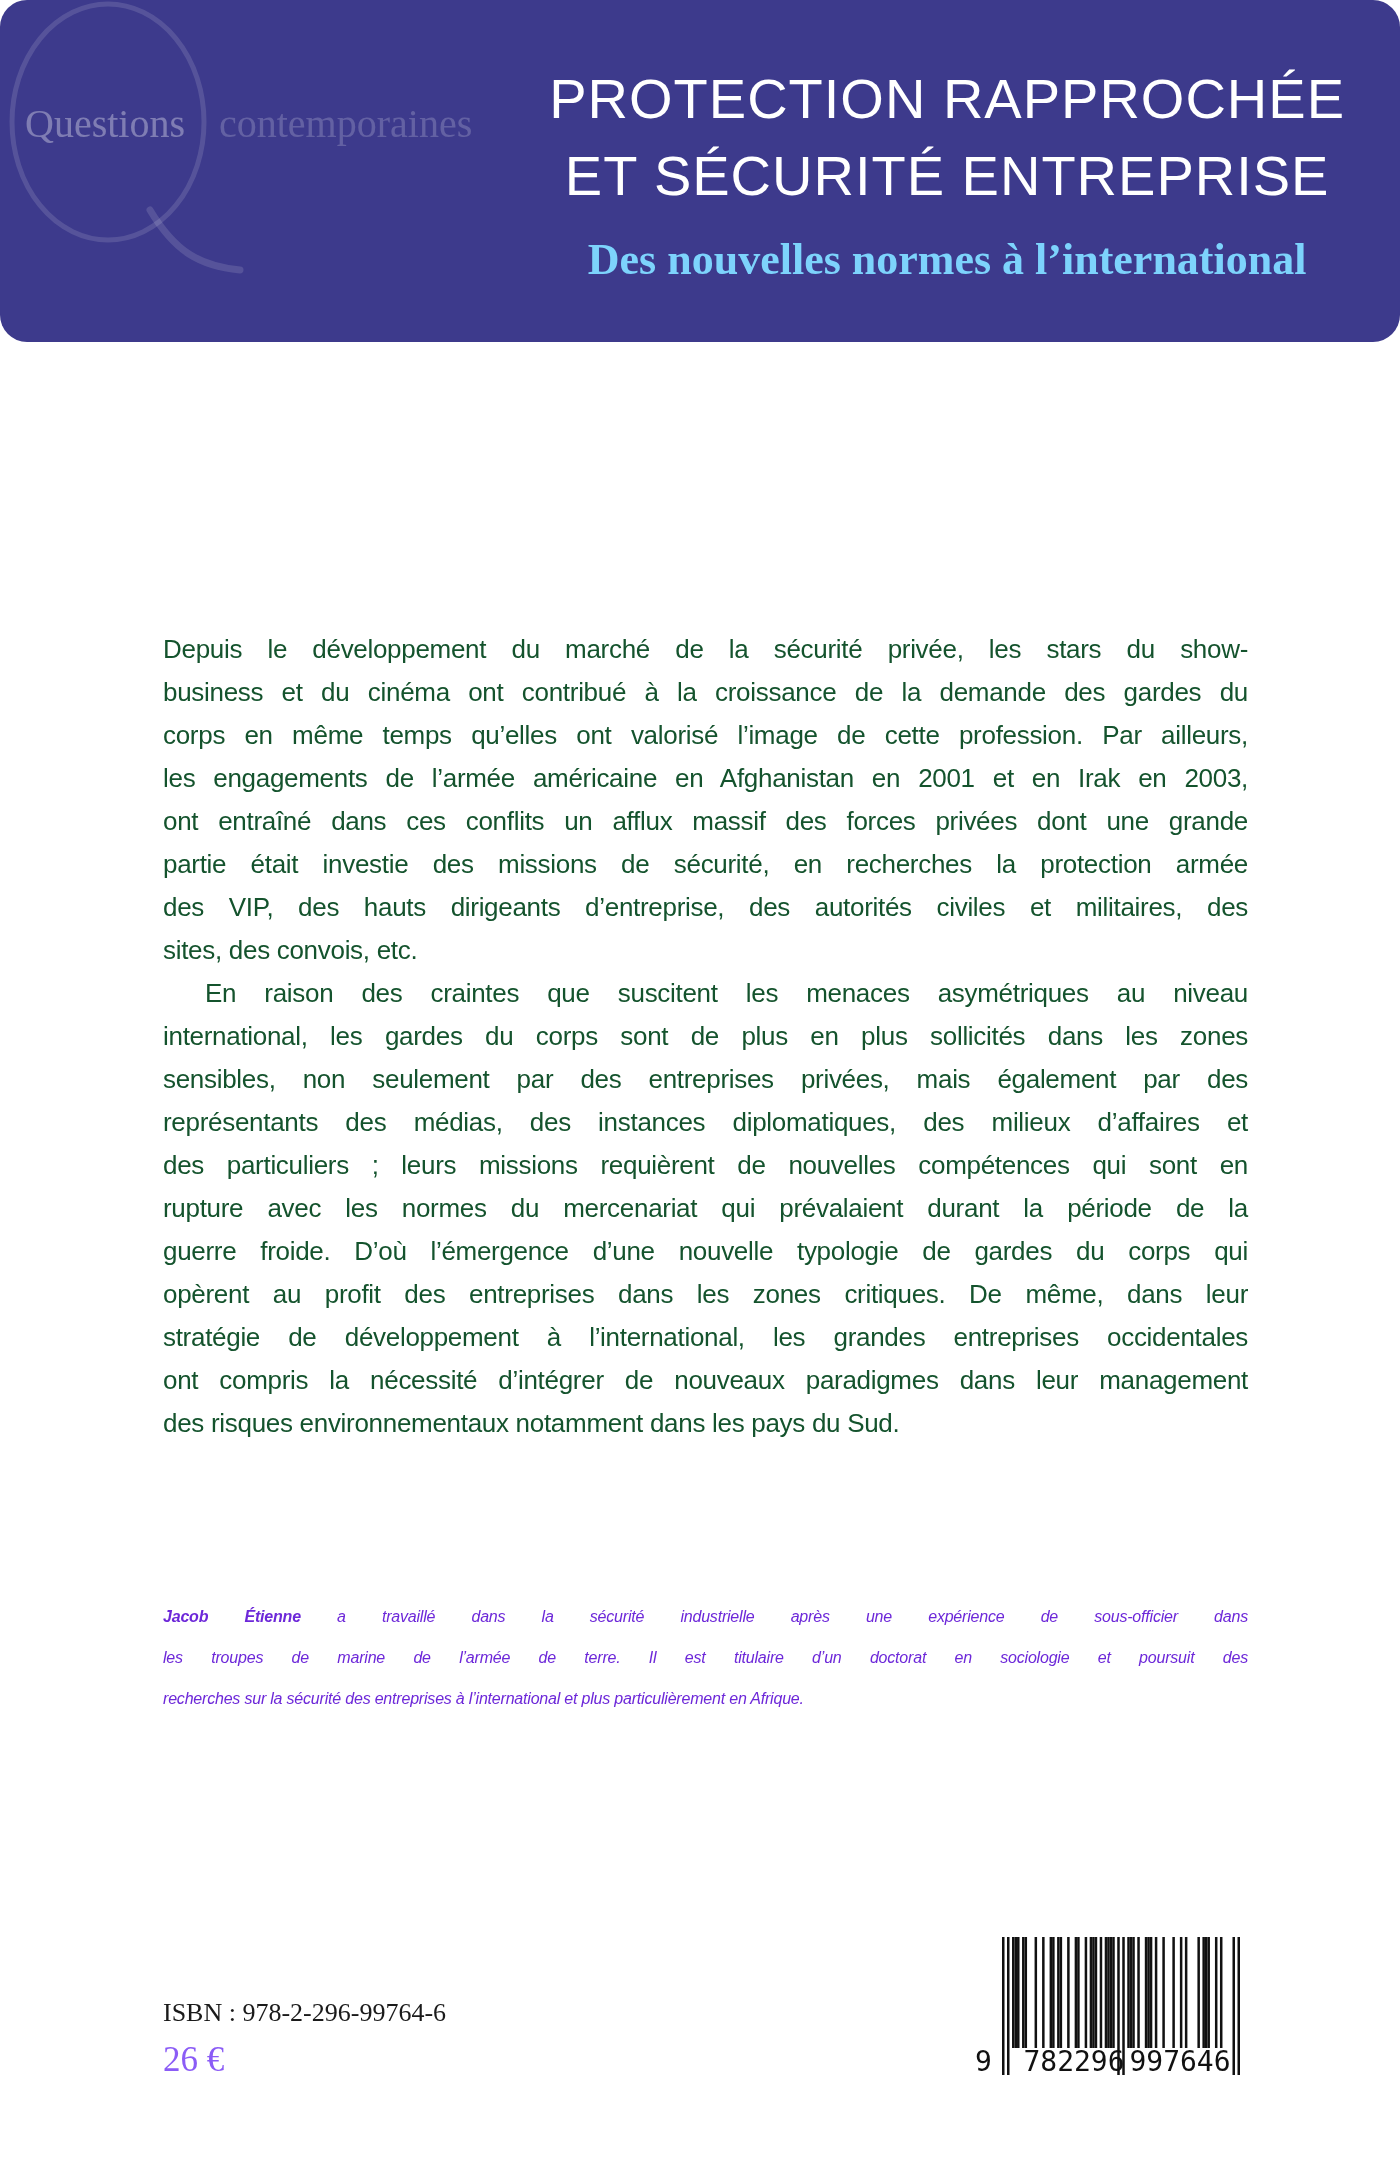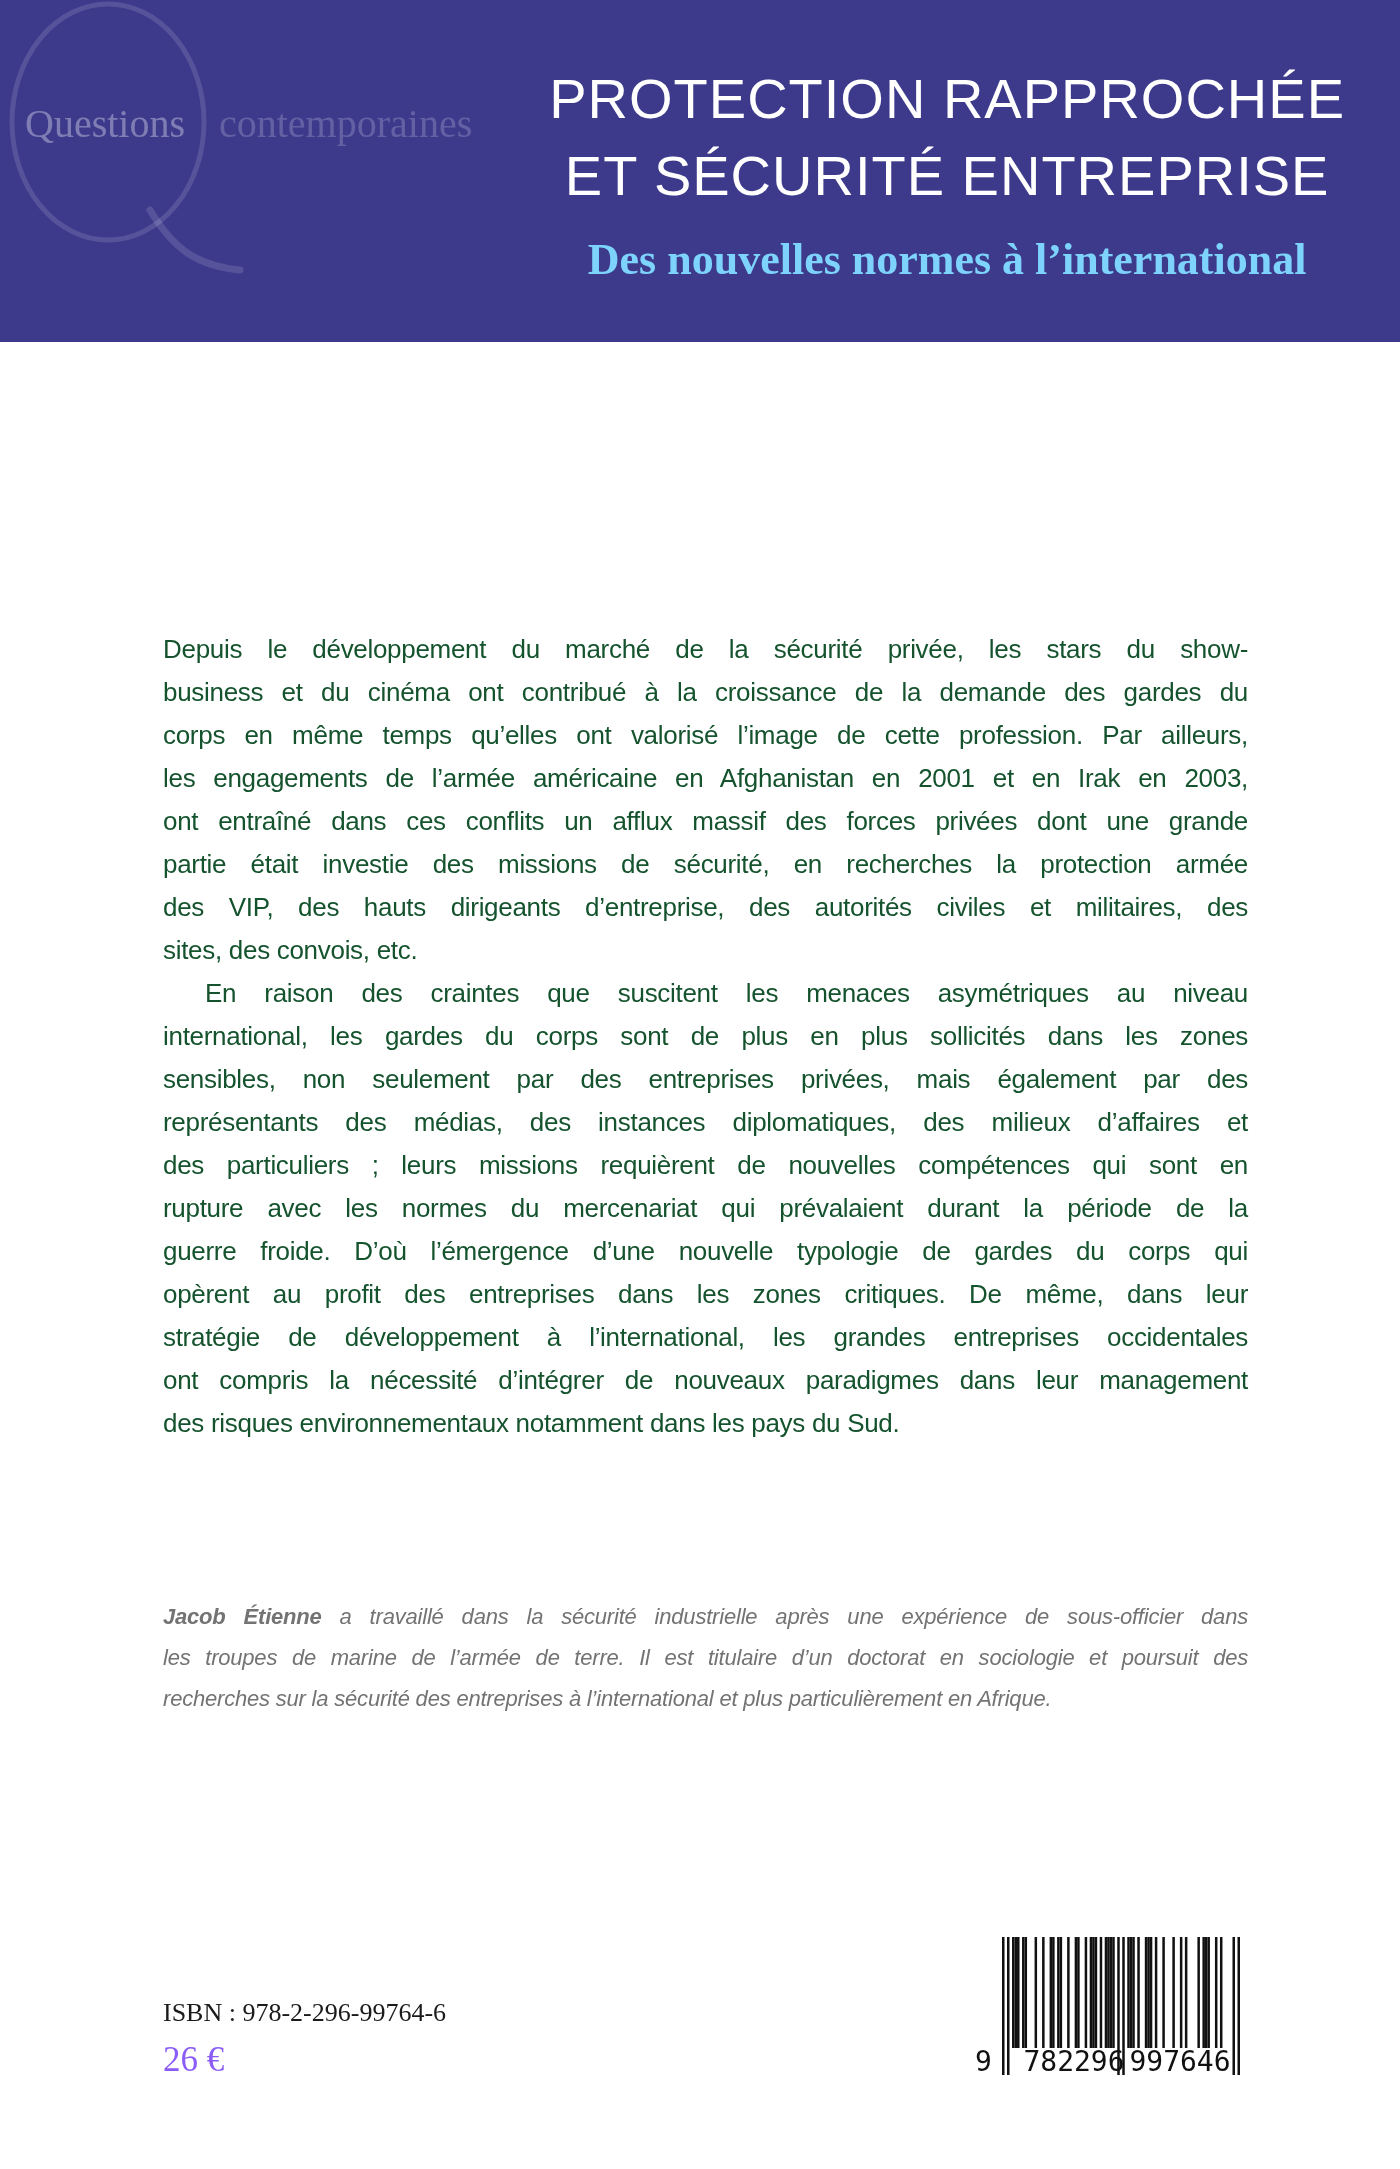--- a/index.html
+++ b/index.html
@@ -37,21 +37,21 @@
     position:absolute; left:163px; top:628px; width:1085px;
     font-size:26px; line-height:43px; color:#14532d; letter-spacing:-0.3px;
   }
   .ln { text-align:justify; text-align-last:justify; }
   .ln.last { text-align-last:left; }
   .ln.indent { text-indent:42px; }
 
   
   .bio {
     position:absolute; left:163px; top:1596px; width:1085px;
-    font-size:22px; line-height:41px; font-style:italic; color:#737373;
+    font-size:16px; line-height:41px; font-style:italic; color:#6d28d9;
     letter-spacing:-0.2px;
   }
   .bio .author { font-weight:bold; }
 
   
   .isbn {
     position:absolute; left:163px; top:1998px;
     font-family:"Liberation Serif", serif; font-size:26px; color:#1a1a1a;
   }
   .price {
@@ -67,21 +67,21 @@
   }
   .bc-first { left:-27px; }
   .bc-g1 { left:7px;   width:106px; text-align:center;padding-left:12px; }
   .bc-g2 { left:125px; width:106px; text-align:center; }
 </style>
 </head>
 <body>
 
 <div class="page">
 
-  <header class="band" style="background: rgb(61, 58, 140);">
+  <header class="band" style="background: rgb(61, 58, 140); border-radius: 27px;">
     <svg class="qmark" width="500" height="342" viewBox="0 0 500 342">
       <ellipse cx="108" cy="122" rx="96" ry="118" fill="none" stroke="rgba(255,255,255,0.13)" stroke-width="5"></ellipse>
       <path d="M 150 210 C 175 252 200 266 240 270" fill="none" stroke="rgba(255,255,255,0.13)" stroke-width="7" stroke-linecap="round"></path>
     </svg>
     <div class="collection">
       <span class="c1">Questions</span><span class="c2">contemporaines</span>
     </div>
     <div class="titleblock">
       <div class="title">
         <div>PROTECTION RAPPROCHÉE</div>

